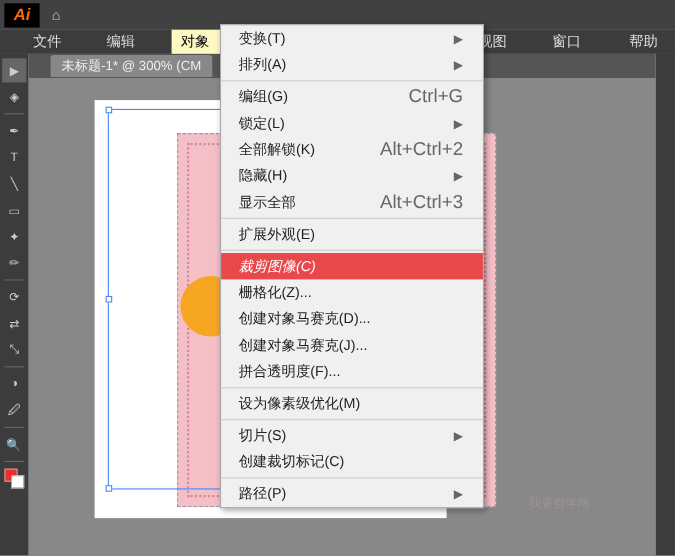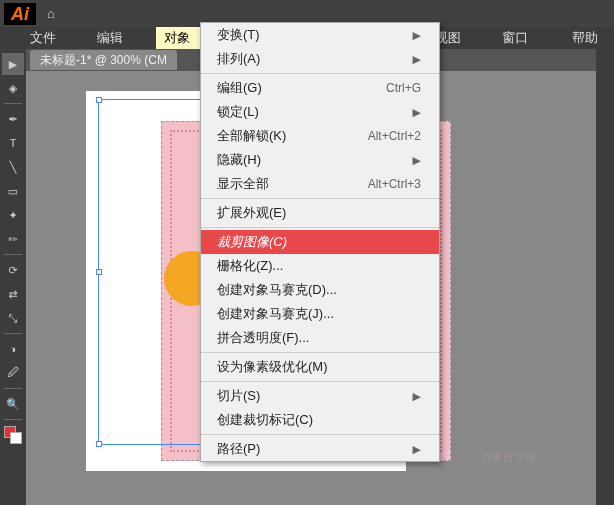--- a/index.html
+++ b/index.html
@@ -17,21 +17,21 @@
       display: flex;
       align-items: center;
       background: #414141;
       height: 27px;
       padding: 0 4px;
       gap: 2px;
     }
     .ai-logo {
       color: #ff6a00;
       font-weight: bold;
-      font-size: 18px;
+      font-size: 15px;
       font-style: italic;
       width: 32px;
       text-align: center;
       background: #000;
       height: 22px;
       line-height: 22px;
       margin-right: 4px;
     }
     .title-icon {
       color: #ccc;
@@ -102,21 +102,21 @@
       flex: 1;
       background: #888;
       position: relative;
       overflow: hidden;
     }
     .tab-bar {
       background: #555;
       height: 22px;
       display: flex;
       align-items: center;
-      padding: 0 4px;
+      padding: 0 20px;
     }
     .tab {
       background: #888;
       color: #eee;
       padding: 2px 10px;
       font-size: 12px;
       height: 20px;
       line-height: 16px;
       border-top-left-radius: 3px;
       border-top-right-radius: 3px;
@@ -231,21 +231,21 @@
       height: 24px;
       white-space: nowrap;
     }
     .dropdown-item.highlighted {
       background: #e8484a;
       color: #fff;
       font-style: italic;
     }
     .dropdown-item .shortcut {
       color: #666;
-      font-size: 12px;
+      font-size: 17px;
     }
     .dropdown-item .arrow {
       color: #666;
       font-size: 11px;
     }
     .dropdown-sep {
       height: 1px;
       background: #ccc;
       margin: 2px 0;
     }

